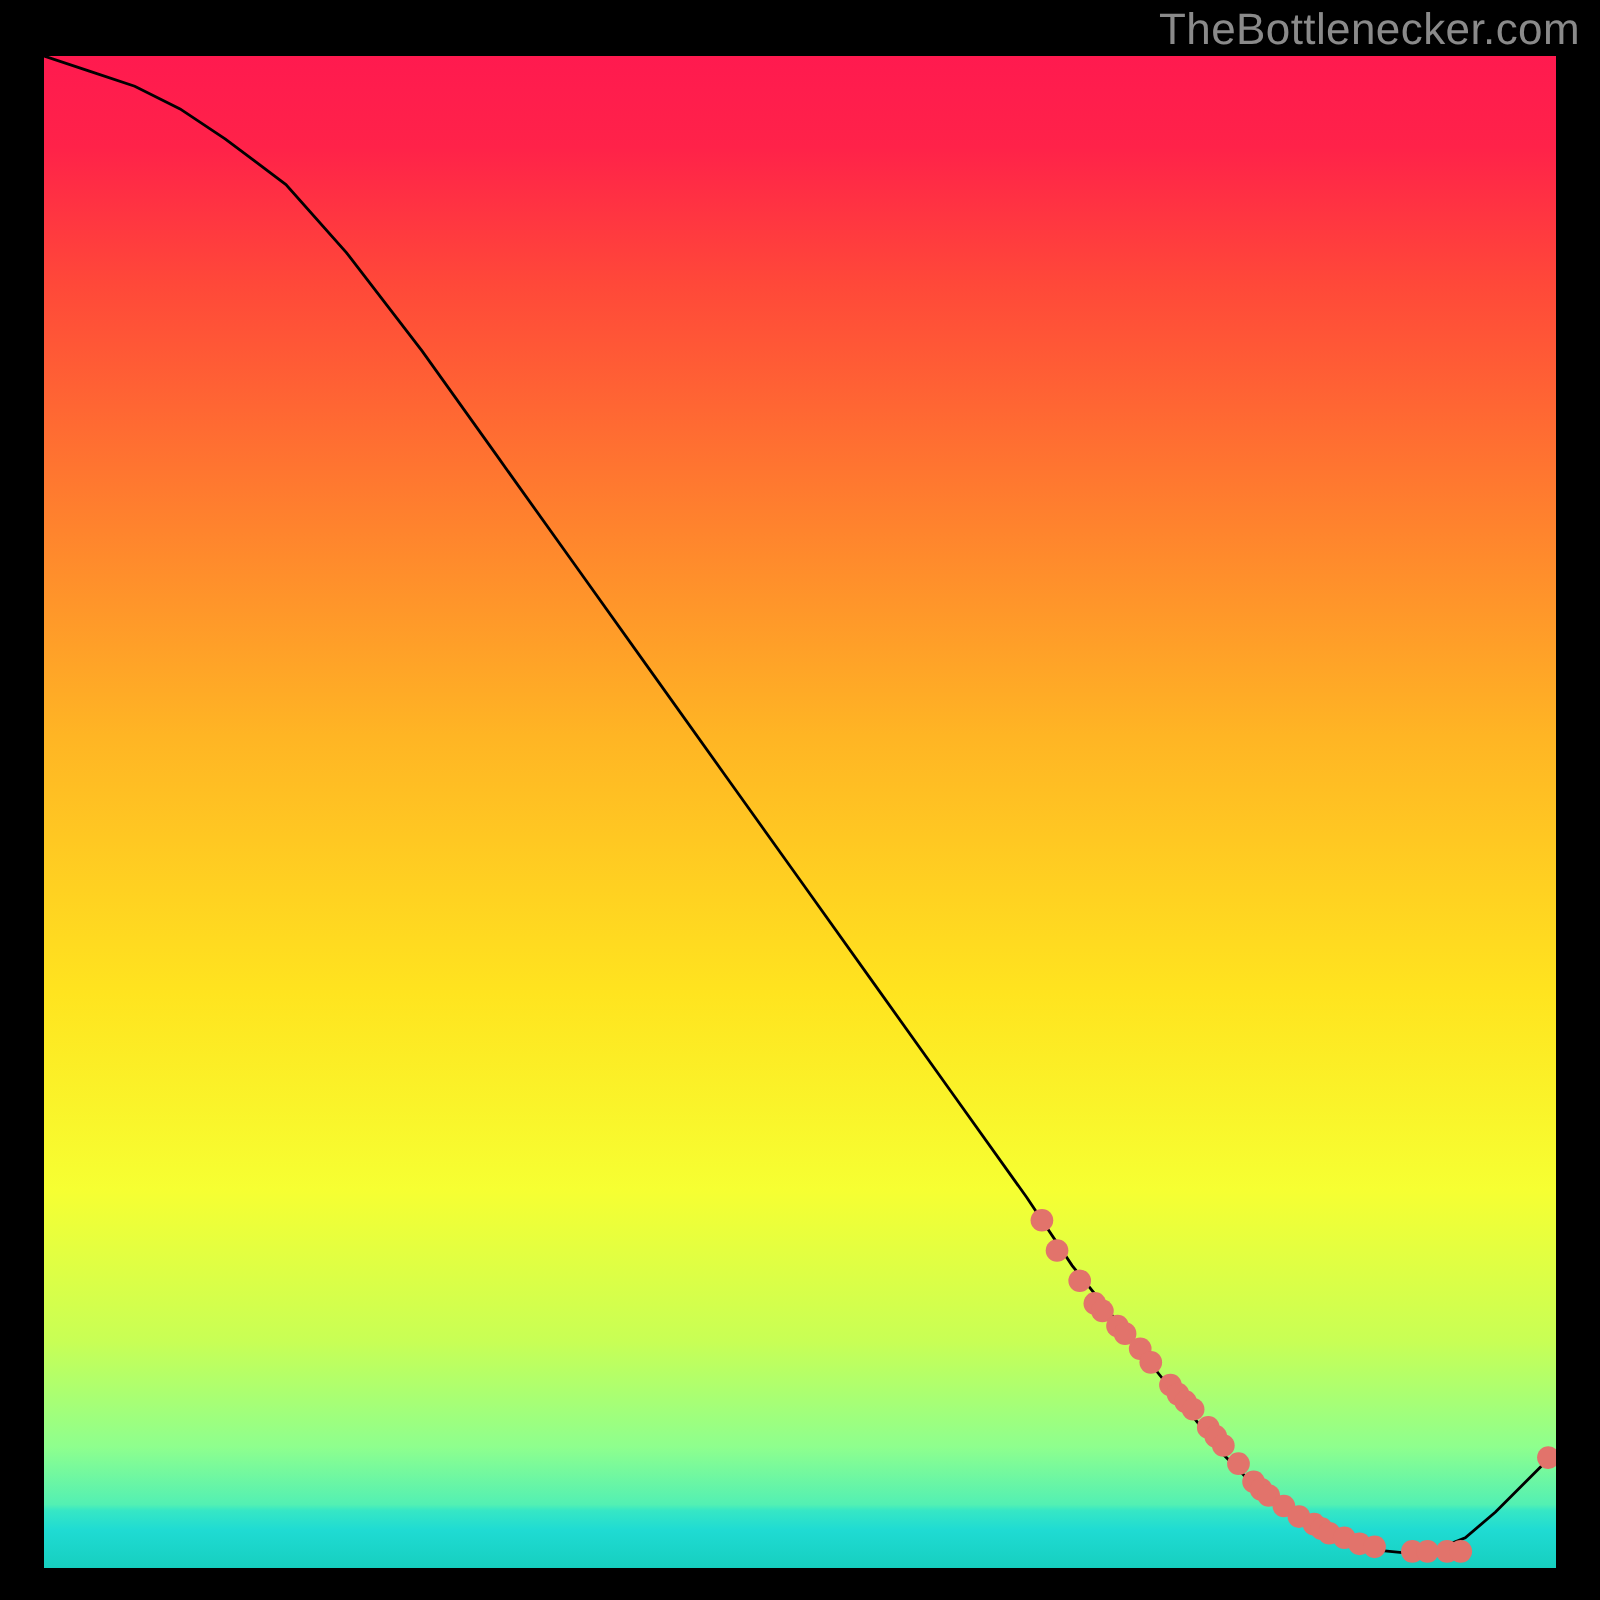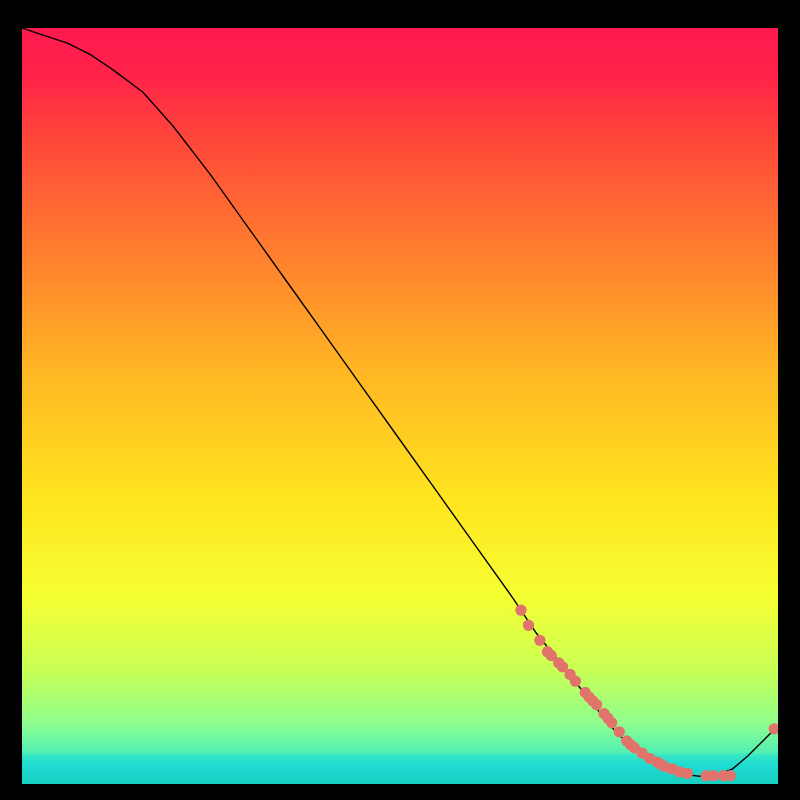--- a/index.html
+++ b/index.html
@@ -31,20 +31,21 @@
     left: 22px;
     top: 28px;
     width: 756px;
     height: 756px;
   }
 </style>
 </head>
 <body>
 <div class="stage">
 
+  <div class="watermark">TheBottlenecker.com</div>
 
   <svg class="plot" viewBox="0 0 100 100" preserveAspectRatio="none">
     <defs>
       <linearGradient id="bg-grad" x1="0" y1="0" x2="0" y2="1">
           <stop offset="0%" stop-color="#ff1a4f"></stop>
           <stop offset="6%" stop-color="#ff2249"></stop>
           <stop offset="15%" stop-color="#ff4839"></stop>
           <stop offset="30%" stop-color="#ff7f2e"></stop>
           <stop offset="45%" stop-color="#ffb524"></stop>
           <stop offset="62%" stop-color="#ffe41f"></stop>

